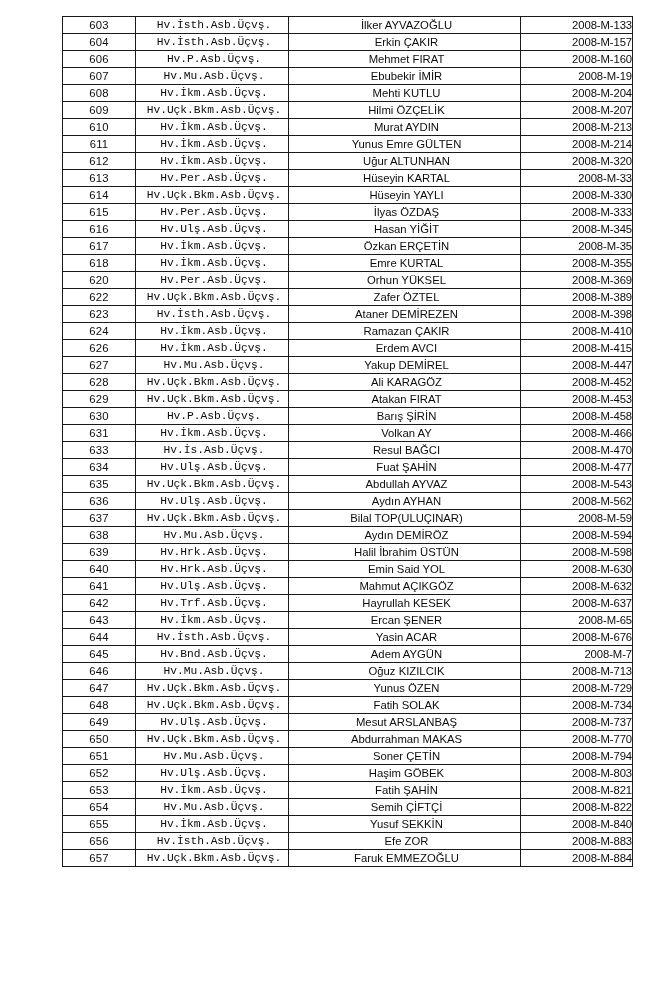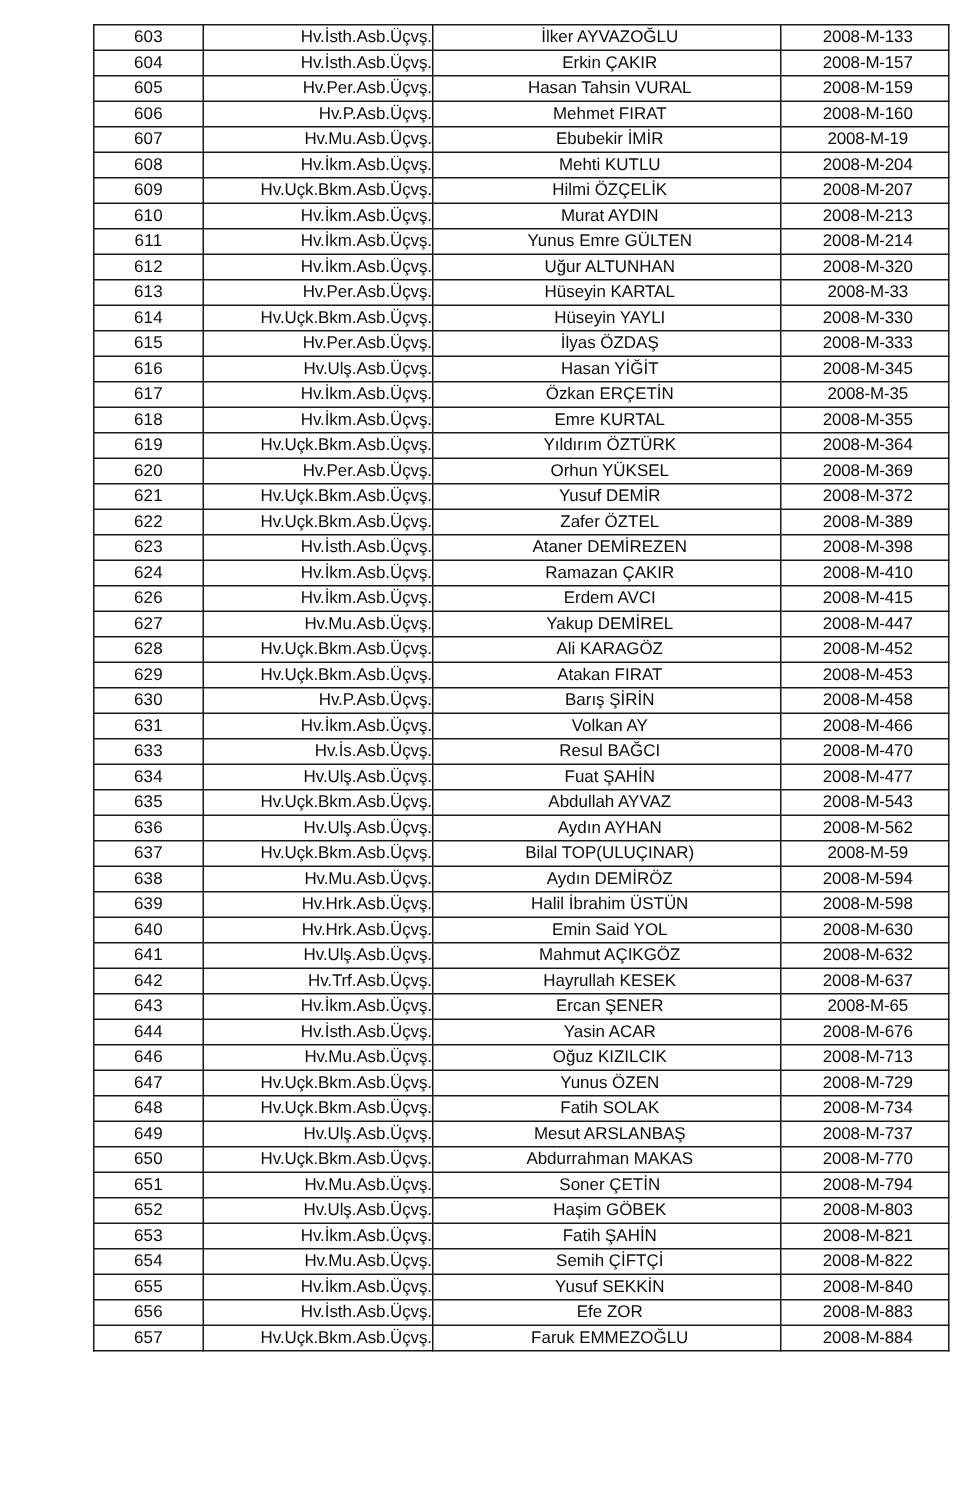--- a/index.html
+++ b/index.html
@@ -59,32 +59,33 @@
     color: #0d0d0d;
   }
 
   table.personnel-table td.cell-no {
     text-align: center;
     padding-left: 0;
     letter-spacing: 0.2px;
   }
 
   table.personnel-table td.cell-rank {
-    text-align: right;
+    text-align: center;
     padding-left: 4px;
     letter-spacing: -0.05px;
+    font-family: Liberation Mono, monospace;
   }
 
   table.personnel-table td.cell-name {
     text-align: center;
     padding-left: 4px;
   }
 
   table.personnel-table td.cell-file {
-    text-align: center;
+    text-align: right;
     padding-left: 4px;
     letter-spacing: -0.1px;
   }
 
   
   #scan-tint {
     position: absolute;
     left: 0;
     top: 0;
     width: 650px;
@@ -112,26 +113,20 @@
             <td class="cell-name">İlker AYVAZOĞLU</td>
             <td class="cell-file">2008-M-133</td>
           </tr>
           <tr>
             <td class="cell-no">604</td>
             <td class="cell-rank">Hv.İsth.Asb.Üçvş.</td>
             <td class="cell-name">Erkin ÇAKIR</td>
             <td class="cell-file">2008-M-157</td>
           </tr>
           <tr>
-            <td class="cell-no">605</td>
-            <td class="cell-rank">Hv.Per.Asb.Üçvş.</td>
-            <td class="cell-name">Hasan Tahsin VURAL</td>
-            <td class="cell-file">2008-M-159</td>
-          </tr>
-          <tr>
             <td class="cell-no">606</td>
             <td class="cell-rank">Hv.P.Asb.Üçvş.</td>
             <td class="cell-name">Mehmet FIRAT</td>
             <td class="cell-file">2008-M-160</td>
           </tr>
           <tr>
             <td class="cell-no">607</td>
             <td class="cell-rank">Hv.Mu.Asb.Üçvş.</td>
             <td class="cell-name">Ebubekir İMİR</td>
             <td class="cell-file">2008-M-19</td>
@@ -196,38 +191,26 @@
             <td class="cell-name">Özkan ERÇETİN</td>
             <td class="cell-file">2008-M-35</td>
           </tr>
           <tr>
             <td class="cell-no">618</td>
             <td class="cell-rank">Hv.İkm.Asb.Üçvş.</td>
             <td class="cell-name">Emre KURTAL</td>
             <td class="cell-file">2008-M-355</td>
           </tr>
           <tr>
-            <td class="cell-no">619</td>
-            <td class="cell-rank">Hv.Uçk.Bkm.Asb.Üçvş.</td>
-            <td class="cell-name">Yıldırım ÖZTÜRK</td>
-            <td class="cell-file">2008-M-364</td>
-          </tr>
-          <tr>
             <td class="cell-no">620</td>
             <td class="cell-rank">Hv.Per.Asb.Üçvş.</td>
             <td class="cell-name">Orhun YÜKSEL</td>
             <td class="cell-file">2008-M-369</td>
           </tr>
           <tr>
-            <td class="cell-no">621</td>
-            <td class="cell-rank">Hv.Uçk.Bkm.Asb.Üçvş.</td>
-            <td class="cell-name">Yusuf DEMİR</td>
-            <td class="cell-file">2008-M-372</td>
-          </tr>
-          <tr>
             <td class="cell-no">622</td>
             <td class="cell-rank">Hv.Uçk.Bkm.Asb.Üçvş.</td>
             <td class="cell-name">Zafer ÖZTEL</td>
             <td class="cell-file">2008-M-389</td>
           </tr>
           <tr>
             <td class="cell-no">623</td>
             <td class="cell-rank">Hv.İsth.Asb.Üçvş.</td>
             <td class="cell-name">Ataner DEMİREZEN</td>
             <td class="cell-file">2008-M-398</td>
@@ -338,20 +321,26 @@
             <td class="cell-no">643</td>
             <td class="cell-rank">Hv.İkm.Asb.Üçvş.</td>
             <td class="cell-name">Ercan ŞENER</td>
             <td class="cell-file">2008-M-65</td>
           </tr>
           <tr>
             <td class="cell-no">644</td>
             <td class="cell-rank">Hv.İsth.Asb.Üçvş.</td>
             <td class="cell-name">Yasin ACAR</td>
             <td class="cell-file">2008-M-676</td>
+          </tr>
+          <tr>
+            <td class="cell-no">645</td>
+            <td class="cell-rank">Hv.Bnd.Asb.Üçvş.</td>
+            <td class="cell-name">Adem AYGÜN</td>
+            <td class="cell-file">2008-M-7</td>
           </tr>
           <tr>
             <td class="cell-no">646</td>
             <td class="cell-rank">Hv.Mu.Asb.Üçvş.</td>
             <td class="cell-name">Oğuz KIZILCIK</td>
             <td class="cell-file">2008-M-713</td>
           </tr>
           <tr>
             <td class="cell-no">647</td>
             <td class="cell-rank">Hv.Uçk.Bkm.Asb.Üçvş.</td>

